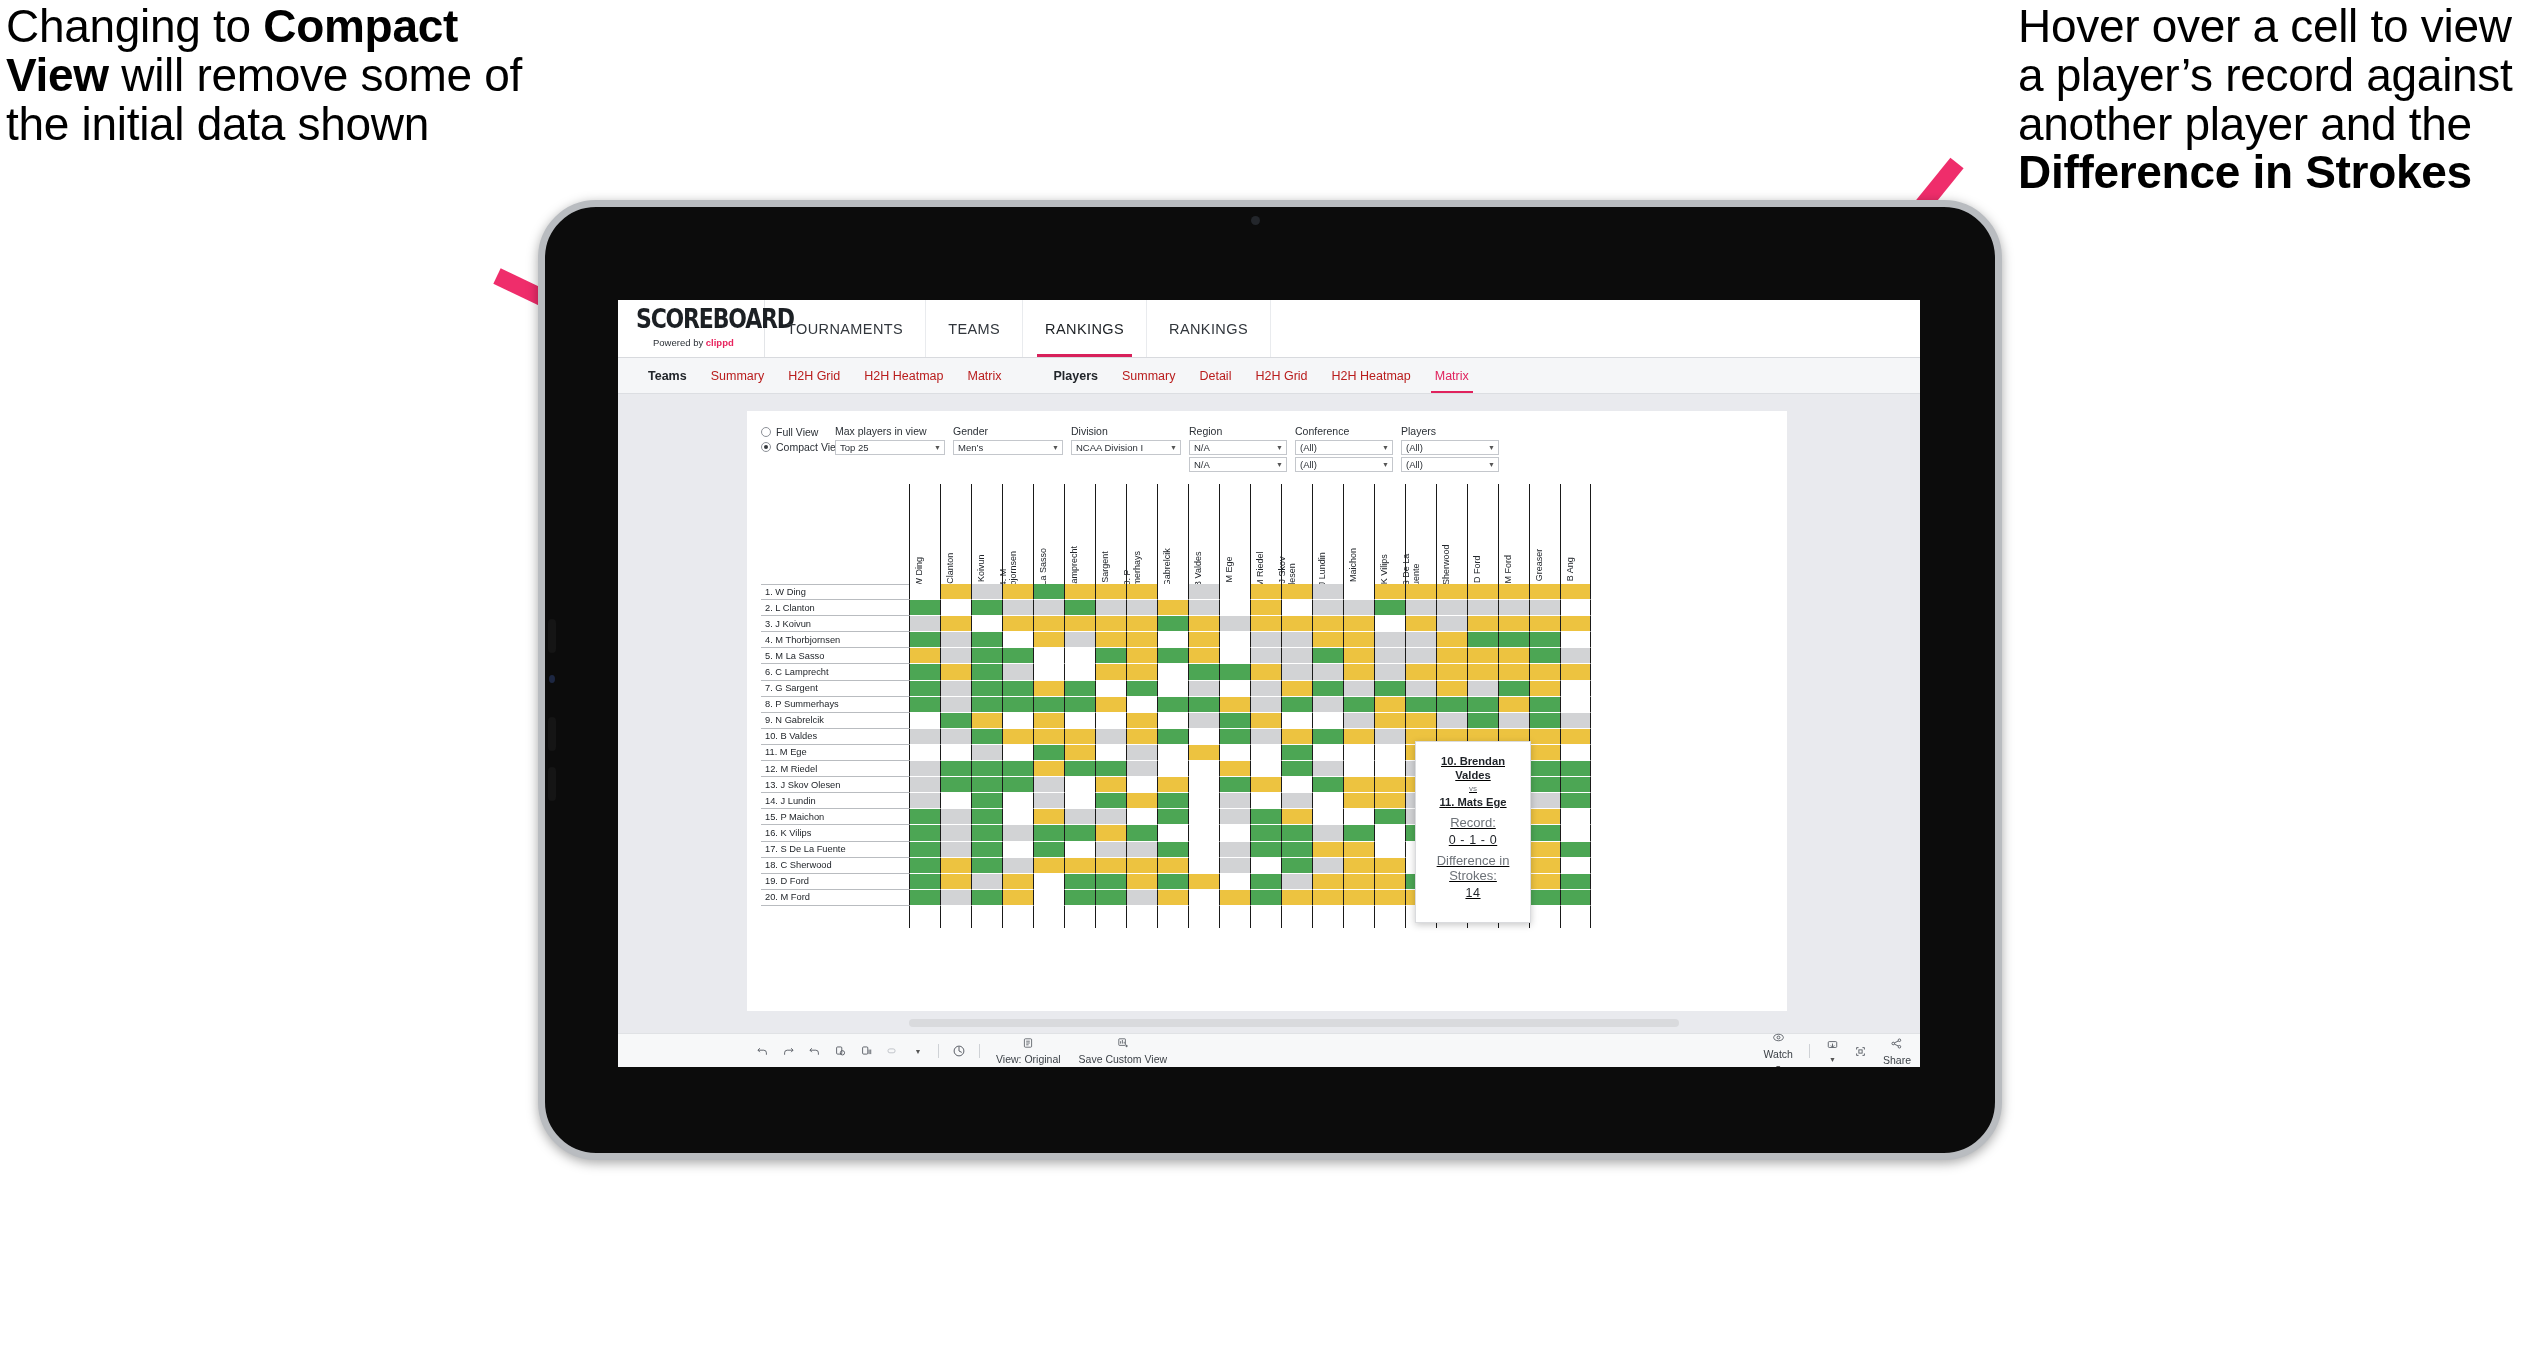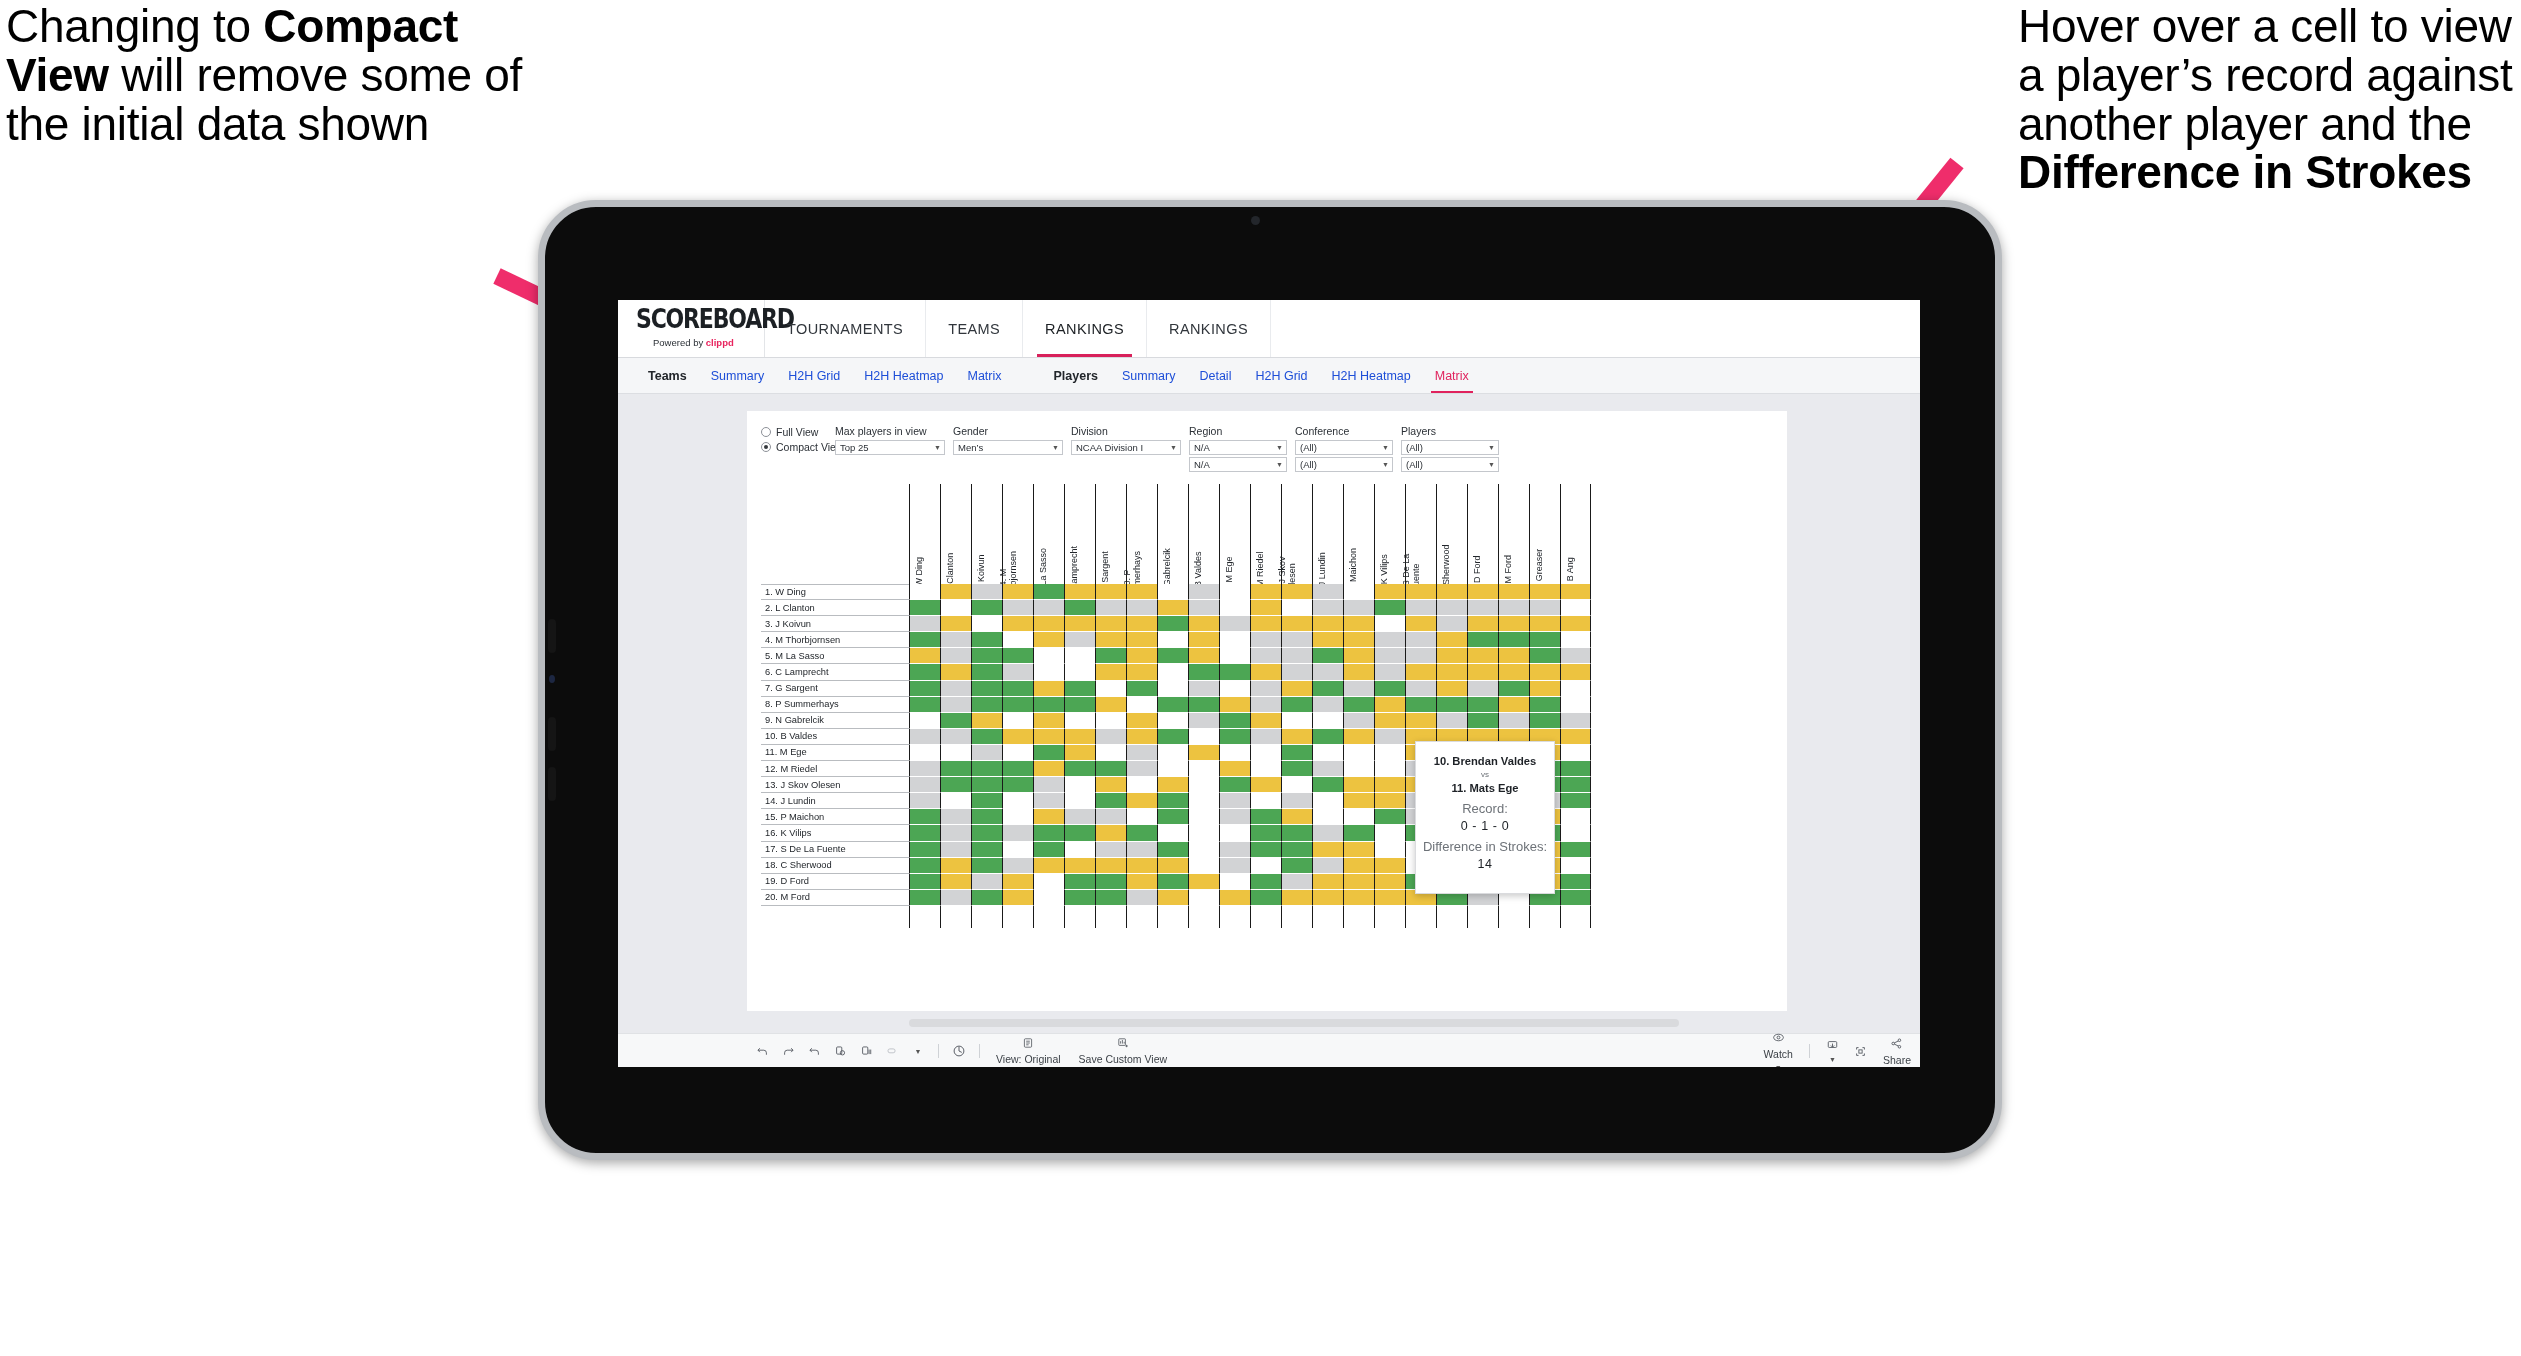--- a/index.html
+++ b/index.html
@@ -82,21 +82,21 @@
 
   
   #subnav{
     height:36px;background:#f5f6f8;border-bottom:1px solid #dcdee2;
     display:flex;align-items:center;padding-left:18px;box-sizing:border-box;
   }
   .subgroup{display:flex;align-items:center;height:100%;}
   .subgroup.g2{margin-left:28px;}
   .sub-label{font-size:12.5px;font-weight:bold;color:#22262b;padding:0 12px;}
   .sub-item{
-    font-size:12.5px;color:#1d4ed8;padding:0 12px;height:100%;
+    font-size:12.5px;color:#b91c1c;padding:0 12px;height:100%;
     display:flex;align-items:center;position:relative;cursor:pointer;
   }
   .sub-item.active{color:#e0225d;}
   .sub-item.active:after{
     content:"";position:absolute;left:8px;right:8px;bottom:0;height:2.5px;background:#e0225d;
   }
 
   
   #canvas{position:relative;height:674px;background:#e9eaee;}
   #sheet{
@@ -173,25 +173,25 @@
     position:absolute;left:162px;top:608px;width:770px;height:8px;
     background:#d9dadd;border-radius:4px;
   }
   #hscroll-track{
     position:absolute;left:162px;top:608px;width:880px;height:8px;
     background:#f0f0f2;border-radius:4px;z-index:-1;
   }
 
   
   #tooltip{
-    position:absolute;left:668px;top:330px;width:140px;
+    position:absolute;left:668px;top:330px;width:116px;
     background:#fff;border:1px solid #dadbde;
     box-shadow:0 2px 7px rgba(0,0,0,.22);
     padding:12px 6px 22px;box-sizing:border-box;
-    text-align:center;z-index:30;
+    text-align:center;z-index:30;text-decoration:underline;
   }
   .tt-name{font-size:11.2px;font-weight:bold;color:#1e2227;line-height:1.25;}
   .tt-vs{font-size:8px;color:#6d7278;margin:2px 0;}
   .tt-lbl{font-size:13px;color:#6d7278;margin-top:6px;}
   .tt-val{font-size:12.5px;color:#1e2227;margin-top:3px;letter-spacing:.6px;}
 
   
   #bottombar{
     position:absolute;left:0;bottom:0;width:100%;height:35px;
     background:#f7f8f9;border-top:1px solid #e0e2e5;

